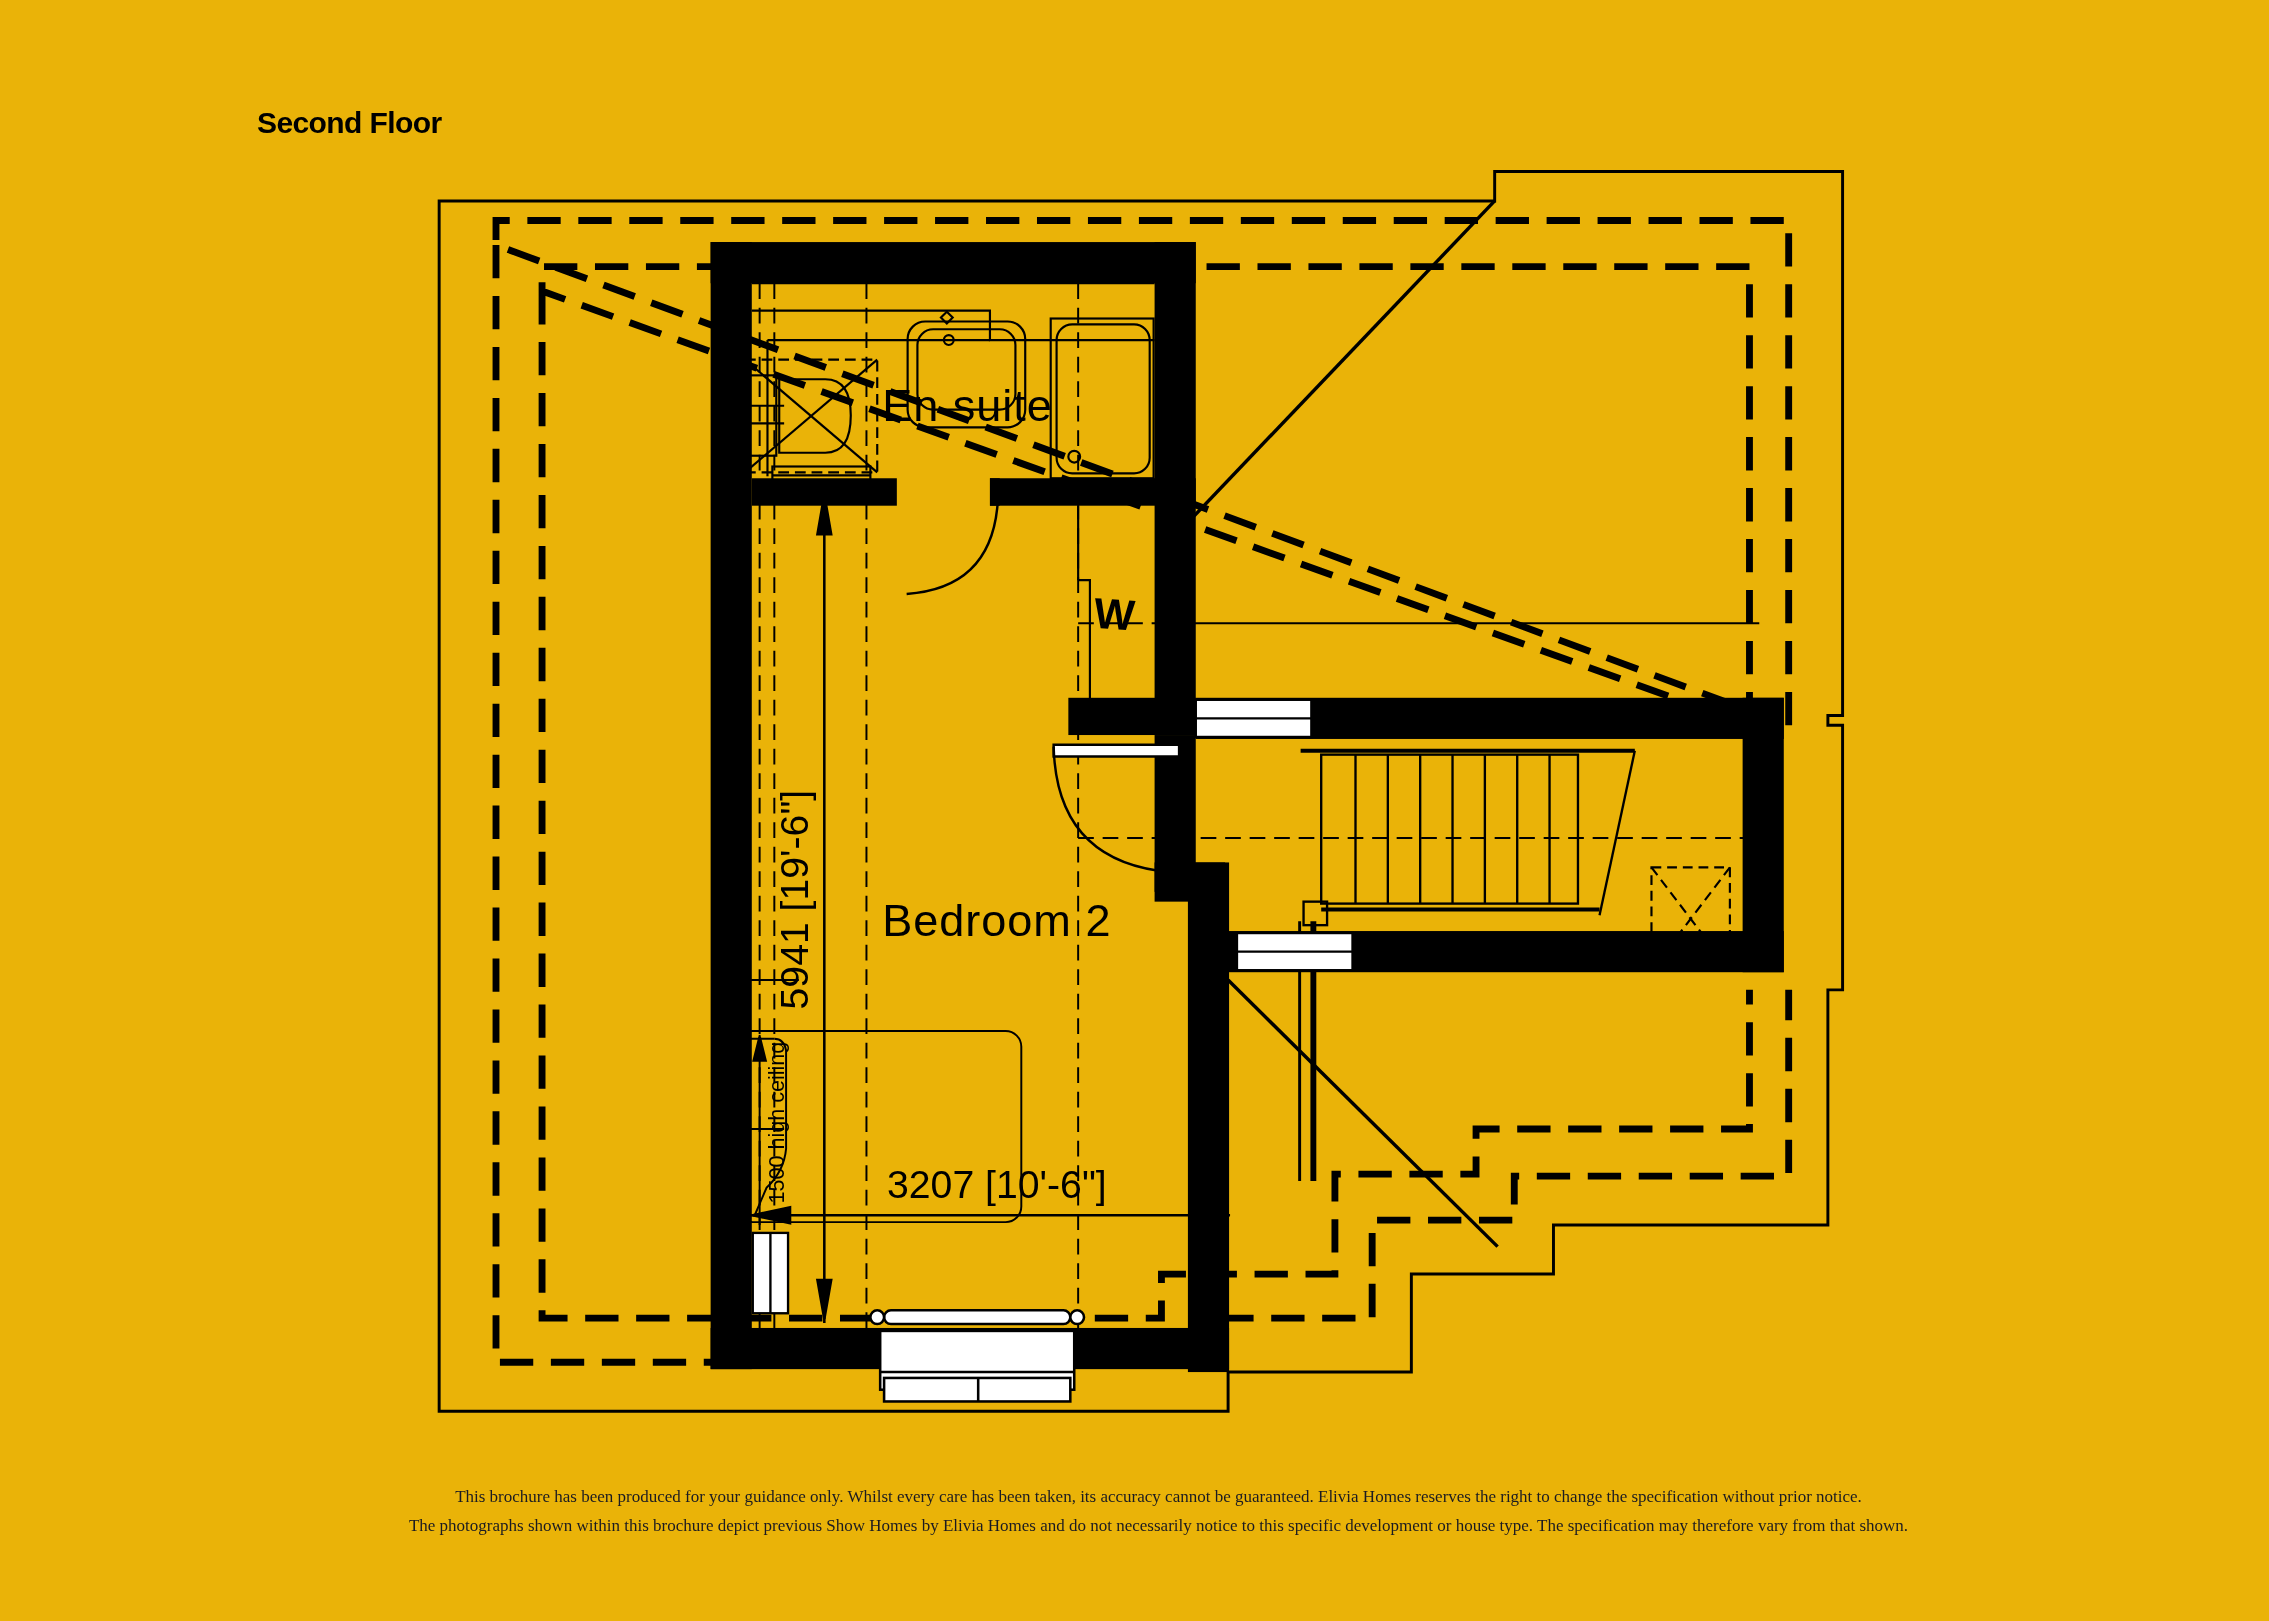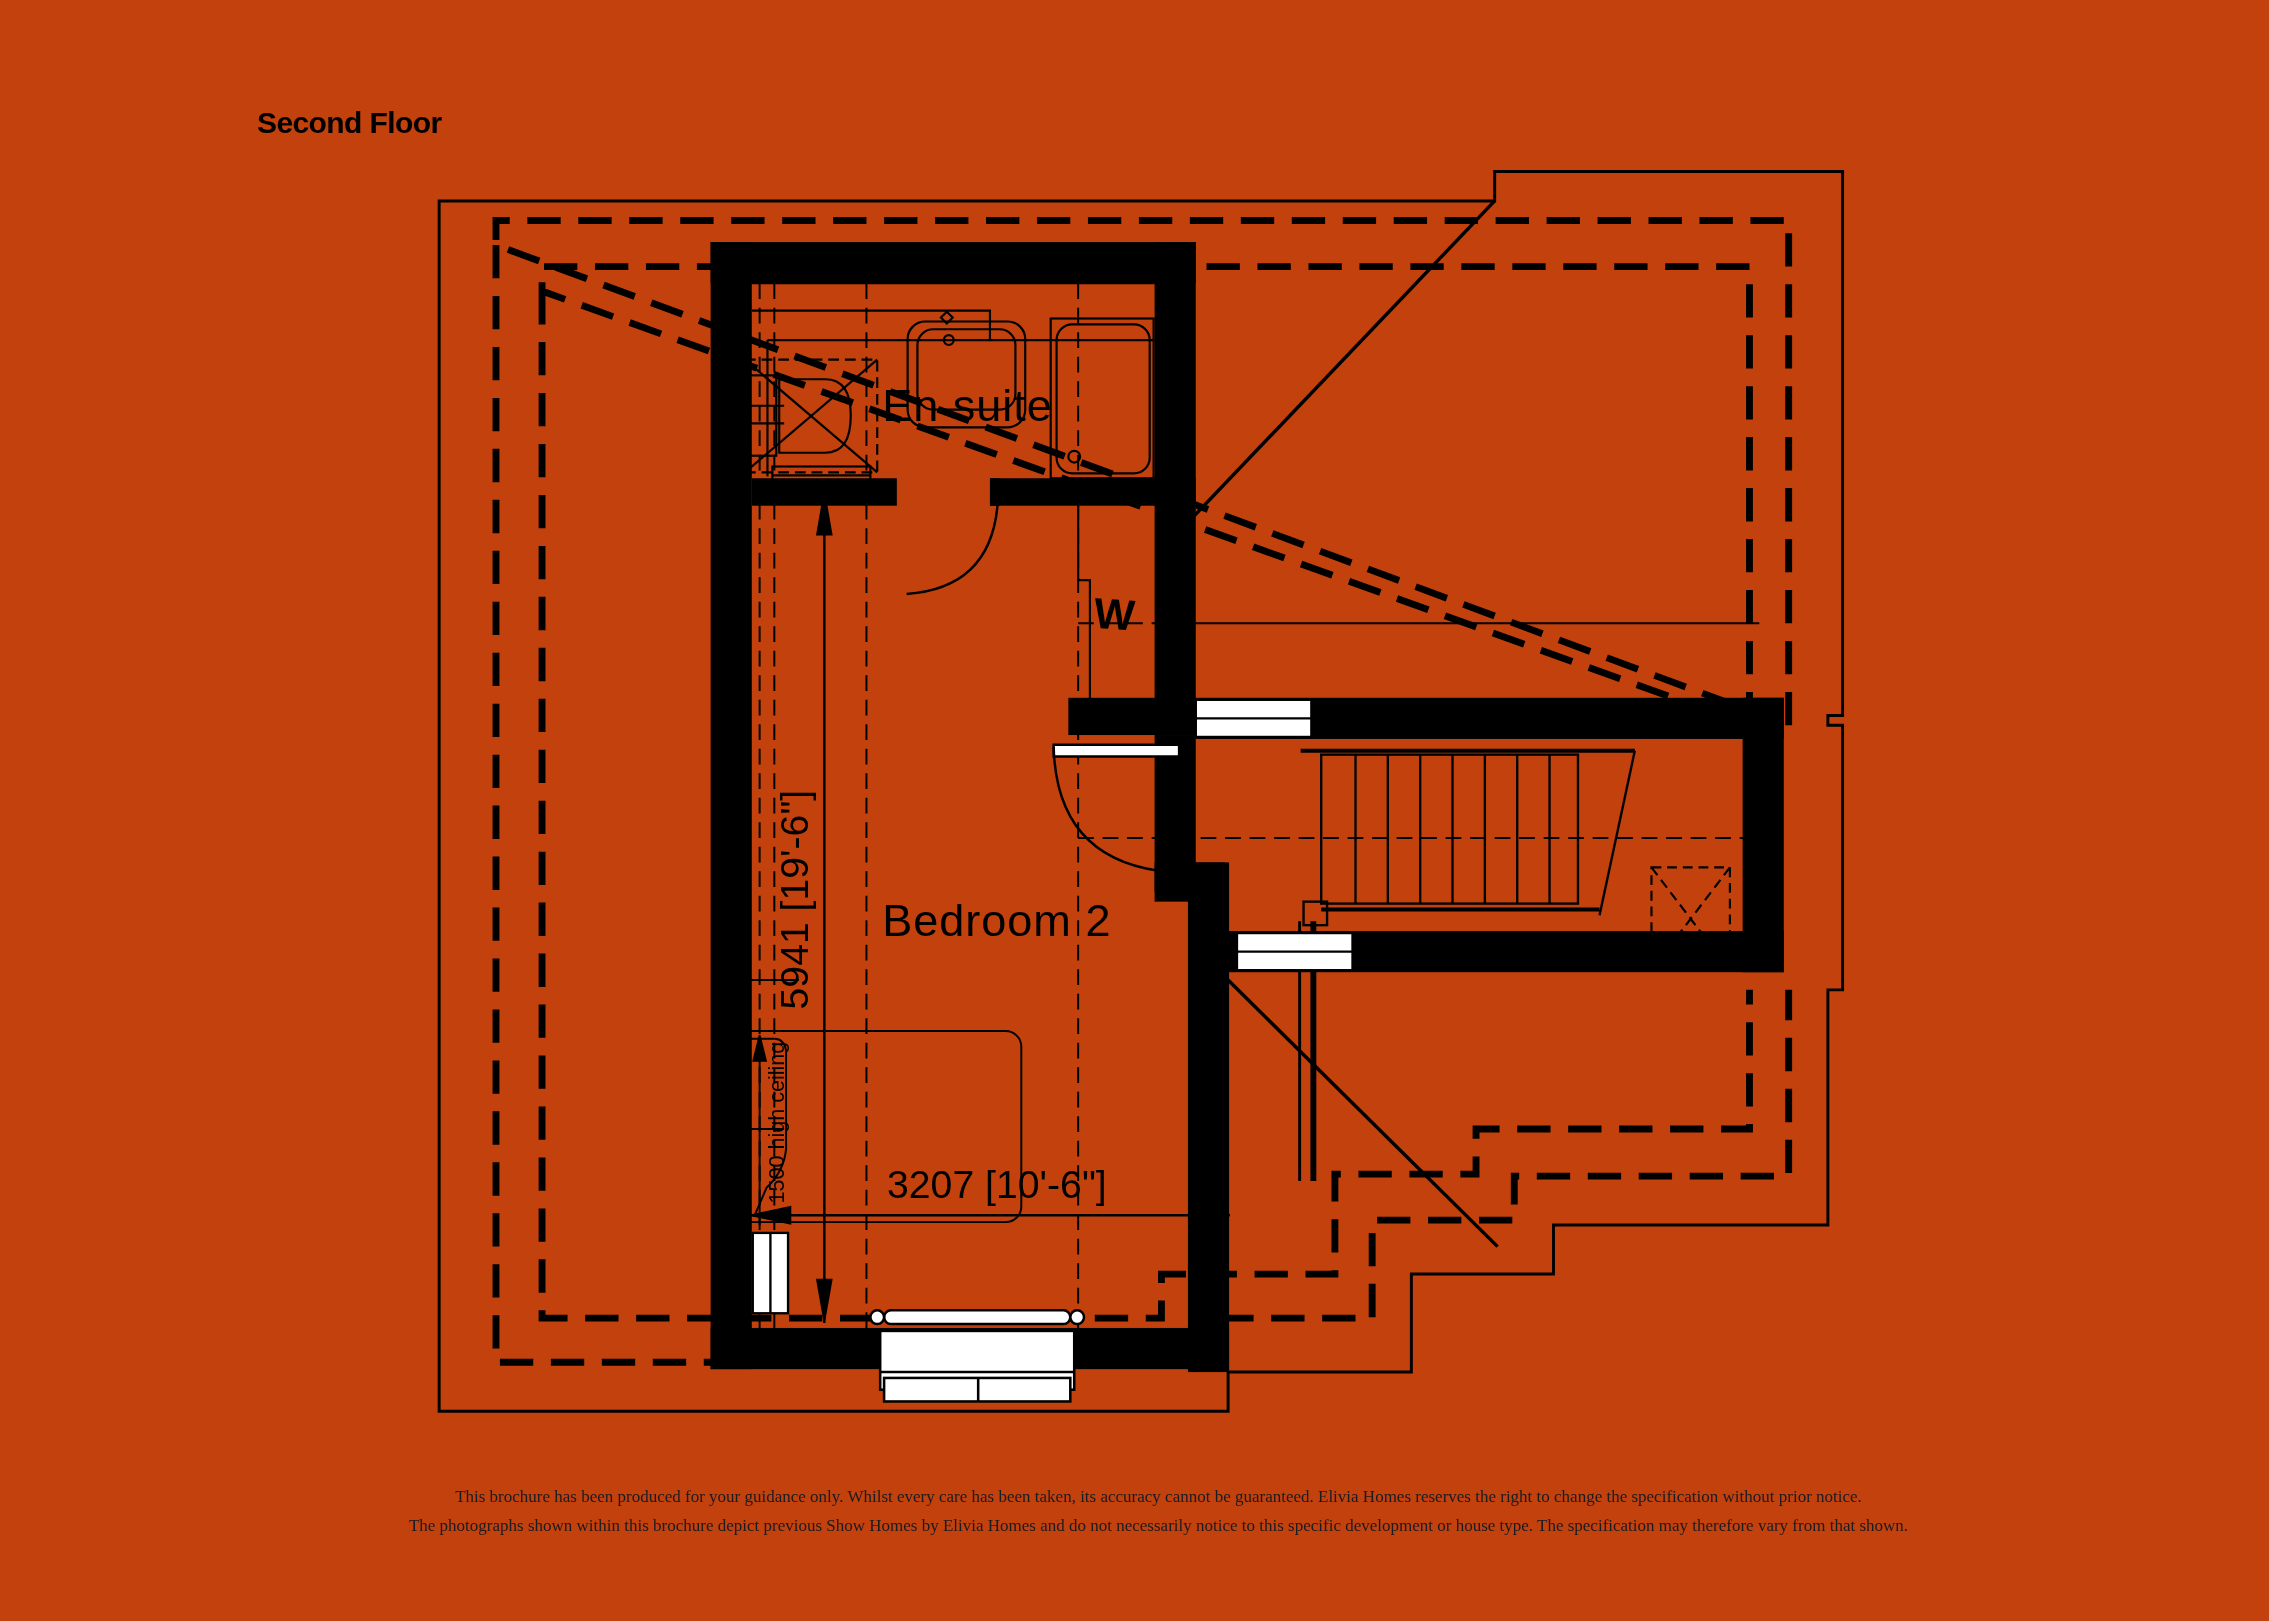--- a/index.html
+++ b/index.html
@@ -13,21 +13,21 @@
     height: 1621px;
     position: relative;
     font-family: "Liberation Sans", sans-serif;
     overflow: hidden;
   }
   #page {
     position: absolute;
     left: 0; top: 0;
     width: 2269px;
     height: 1621px;
-    background: #c2410c;
+    background: #eab308;
   }
   #floor-title {
     position: absolute;
     left: 257px;
     top: 106px;
     font-family: "Liberation Sans", sans-serif;
     font-weight: bold;
     font-size: 30px;
     letter-spacing: -0.6px;
     color: #000000;

